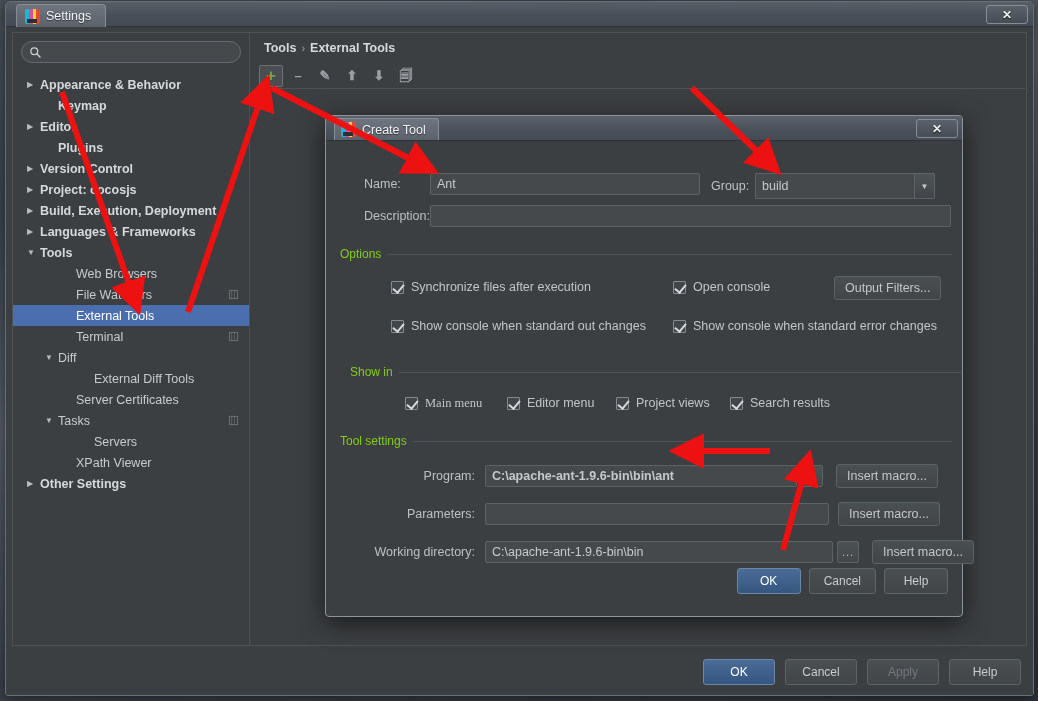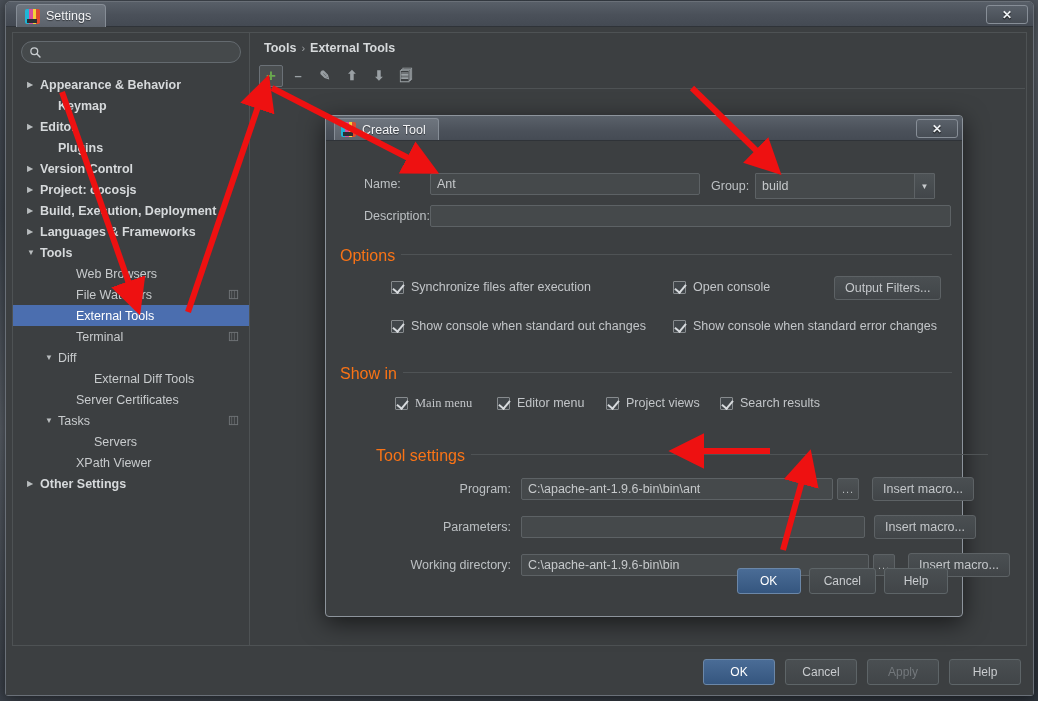--- a/index.html
+++ b/index.html
@@ -199,21 +199,21 @@
     position: absolute; right: 0; top: 0; bottom: 0; width: 20px;
     border-left: 1px solid #5d6265;
     background: linear-gradient(180deg,#4e5356,#42464a);
     display: flex; align-items: center; justify-content: center;
     font-size: 8px; color: #c8cbcd;
   }
 
   .group-box { position: absolute; }
   .group-title {
     position: absolute; left: 0; top: -7px;
-    font-size: 16px; color: #f97316; background: #3c3f41; padding-right: 6px;
+    font-size: 12px; color: #84cc16; background: #3c3f41; padding-right: 6px;
   }
   .group-line {
     position: absolute; left: 0; right: 0; top: 0; height: 1px; background: #4f5355;
   }
 
   .cb { display: flex; align-items: center; gap: 7px; font-size: 12.5px; color: #c2c5c8; }
   .cbx {
     width: 13px; height: 13px; flex: none;
     border: 1px solid #878b8e; background: #41464a; border-radius: 1px;
     position: relative;
@@ -462,21 +462,21 @@
         <div class="cb" style="position:absolute; left:51px; top:65px;">
           <span class="cbx"></span>
           <span>Show console when standard out changes</span>
         </div>
         <div class="cb" style="position:absolute; left:333px; top:65px;">
           <span class="cbx"></span>
           <span>Show console when standard error changes</span>
         </div>
       </div>
 
-      <div class="group-box" style="left:14px; top:231px; width:612px; height:50px;text-align:center;">
+      <div class="group-box" style="left:24px; top:231px; width:612px; height:50px;text-align:center;">
         <div class="group-line"></div>
         <div class="group-title">Show in</div>
 
         <div class="cb" style="position:absolute; left:55px; top:24px;font-family:Liberation Serif, serif;">
           <span class="cbx"></span>
           <span>Main menu</span>
         </div>
         <div class="cb" style="position:absolute; left:157px; top:24px;">
           <span class="cbx"></span>
           <span>Editor menu</span>
@@ -484,27 +484,27 @@
         <div class="cb" style="position:absolute; left:266px; top:24px;">
           <span class="cbx"></span>
           <span>Project views</span>
         </div>
         <div class="cb" style="position:absolute; left:380px; top:24px;">
           <span class="cbx"></span>
           <span>Search results</span>
         </div>
       </div>
 
-      <div class="group-box" style="left:14px; top:313px; width:612px; height:140px;margin-left:36px;">
+      <div class="group-box" style="left:14px; top:300px; width:612px; height:140px;">
         <div class="group-line"></div>
         <div class="group-title">Tool settings</div>
 
         <div class="row" style="left:0px; top:23px;">
           <span class="flabel" style="width:145px; text-align:right; padding-right:10px;">Program:</span>
-          <span class="field" style="width:312px;">C:\apache-ant-1.9.6-bin\bin\ant</span>
+          <span class="field" style="width:312px;font-weight:bold;">C:\apache-ant-1.9.6-bin\bin\ant</span>
           <span class="sbtn" style="margin-left:4px;">...</span>
           <span class="mbtn" style="margin-left:13px; width:102px;">
             <span>Insert macro...</span>
           </span>
         </div>
 
         <div class="row" style="left:0px; top:61px;">
           <span class="flabel" style="width:145px; text-align:right; padding-right:10px;">Parameters:</span>
           <span class="field" style="width:344px;"></span>
           <span class="mbtn" style="margin-left:9px; width:102px;">

